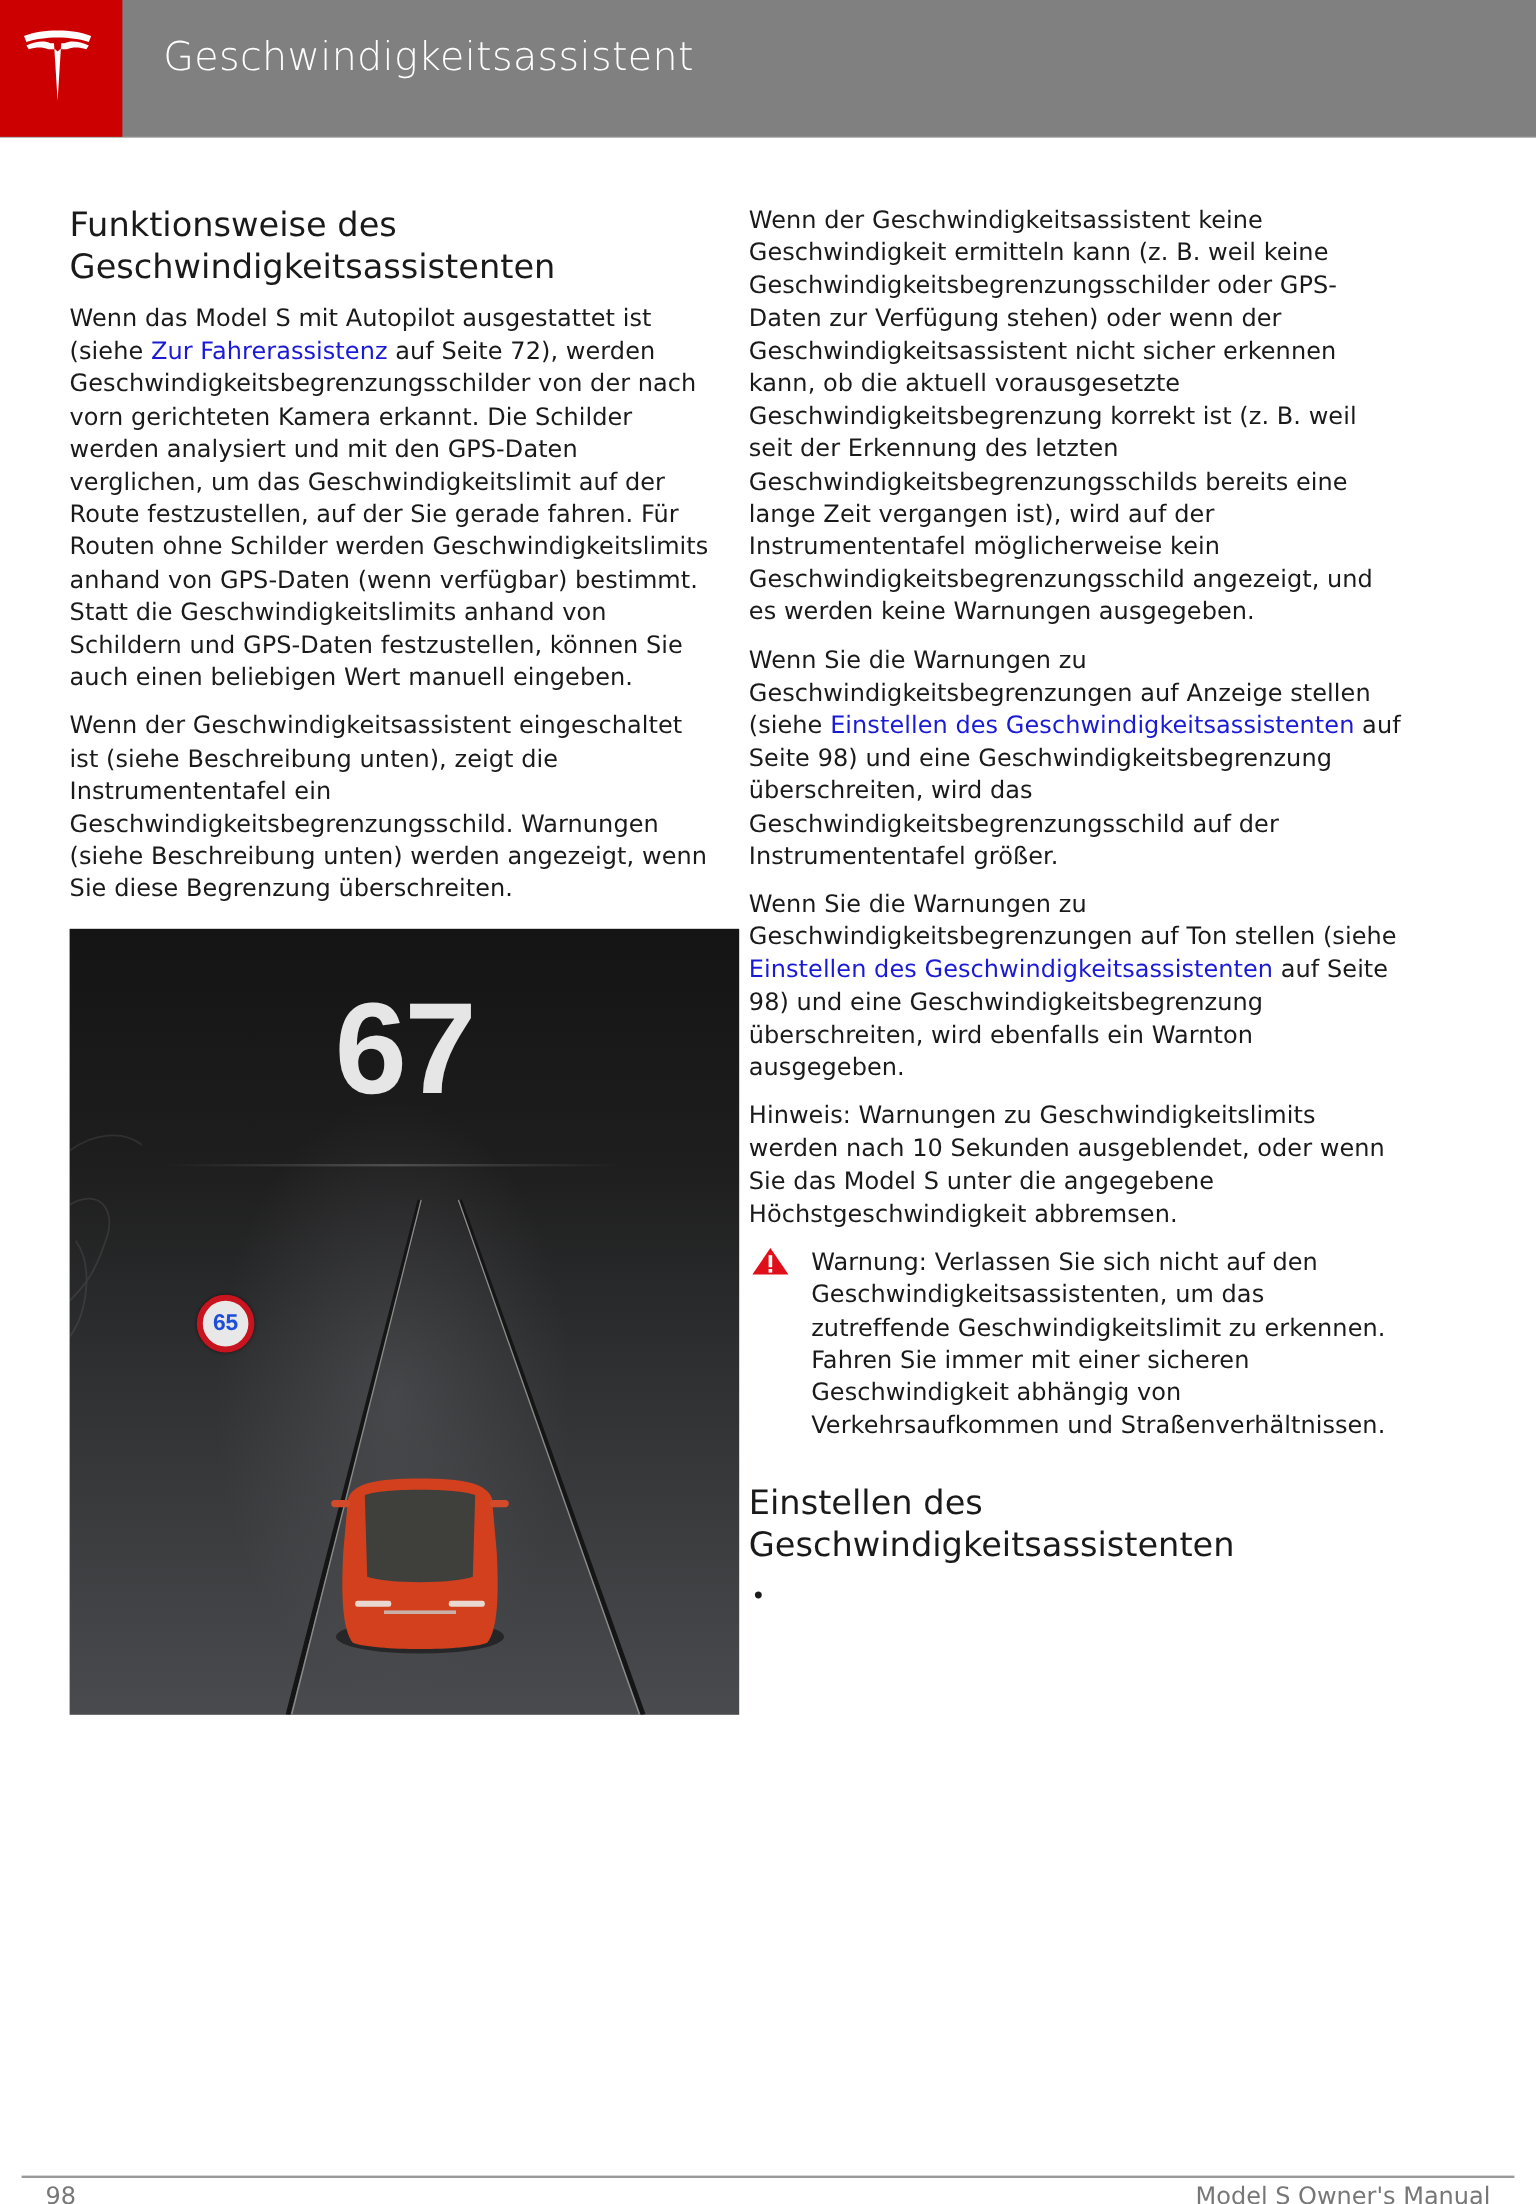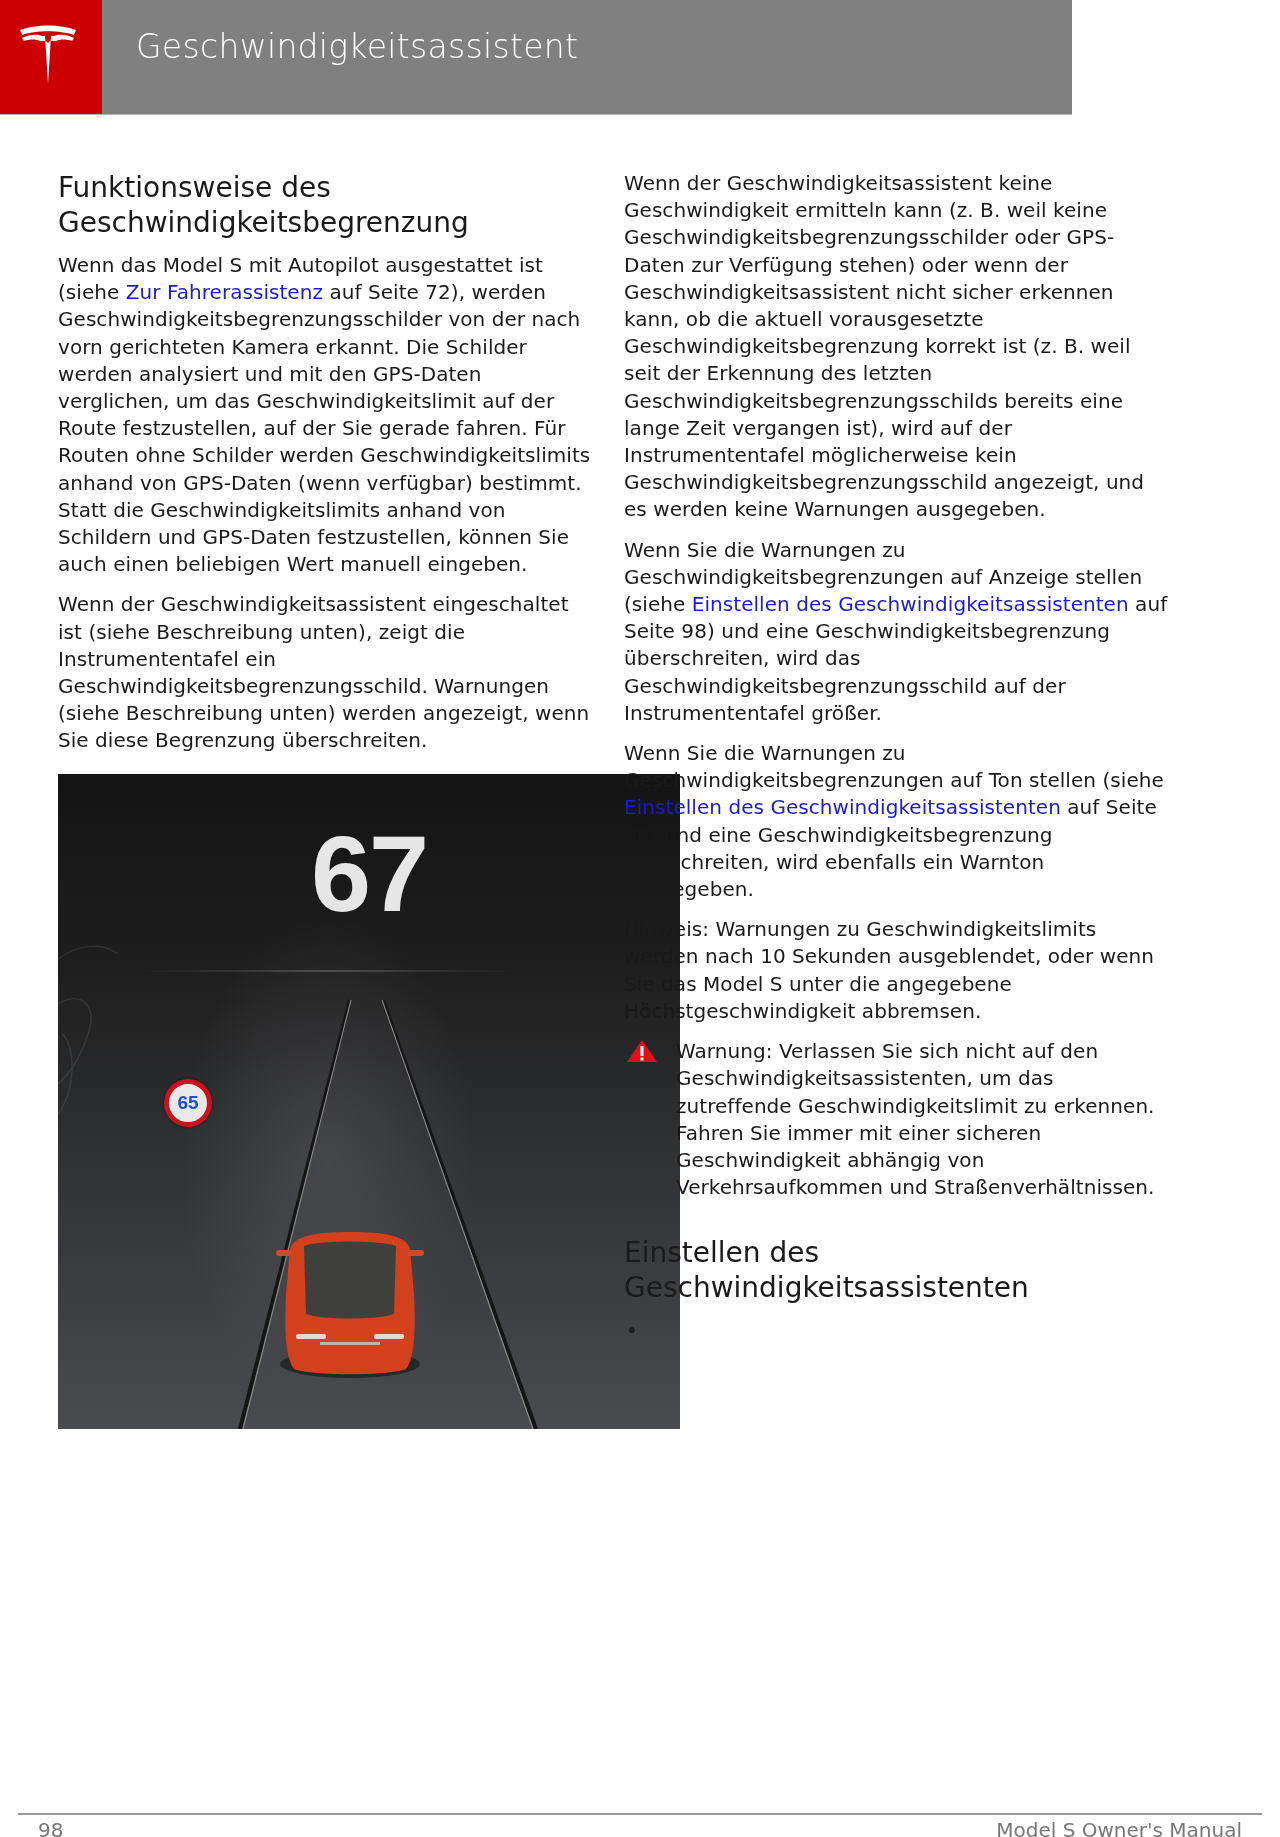--- a/index.html
+++ b/index.html
@@ -1,28 +1,28 @@
 <!DOCTYPE html>
 <html><head>
 <meta charset="utf-8">
 <style>
   html, body { margin:0; padding:0; }
   body { width:1280px; height:1837px; position:relative; background:#ffffff; overflow:hidden;
          font-family:"DejaVu Sans","Liberation Sans",sans-serif; color:#1a1a1a; }
-  .header { position:absolute; left:0; top:0; width:1072px; height:114px; background:#808080; border-bottom:1px solid #b8b8b8; }
+  .header { position:absolute; left:0; top:0; width:1280px; height:114px; background:#808080; border-bottom:1px solid #b8b8b8; }
   .logo-box { position:absolute; left:0; top:0; width:102px; height:114px; background:#cc0000; }
   .logo-box svg { position:absolute; left:16px; top:22px; }
   .header-title { position:absolute; left:136px; top:27px; font-size:33px; color:#ffffff; letter-spacing:0.3px; white-space:nowrap; font-weight:300; }
   .col { position:absolute; }
   .col-left { left:58px; top:170px; width:540px; }
   .col-right { left:624px; top:170px; width:545px; }
   h2 { font-weight:normal; font-size:28px; line-height:35px; margin:0 0 12px 0; color:#1a1a1a; }
   p { font-size:20px; line-height:27.2px; margin:0 0 13px 0; letter-spacing:0.05px; }
   .link { color:#1a1ad6; }
-  .figure { position:relative; width:622px; height:655px; margin-top:19px; overflow:hidden;
+  .figure { position:relative; width:558px; height:655px; margin-top:19px; overflow:hidden;
             background:linear-gradient(180deg,#141414 0%,#1e1e1e 30%,#2e2f31 55%,#4a4b4e 100%); }
   .figure .glow { position:absolute; left:120px; top:140px; width:300px; height:500px;
             background:radial-gradient(ellipse at center, rgba(110,110,115,0.35) 0%, rgba(0,0,0,0) 70%); }
   .speed { position:absolute; left:0; width:100%; top:46px; text-align:center; font-size:108px; line-height:108px; color:#e6e6e6; font-family:"Liberation Sans",sans-serif; font-weight:bold; letter-spacing:-2px; }
   .unit { position:absolute; left:0; width:100%; top:150px; text-align:center; font-size:17px; color:#b8b8b8; font-family:"Liberation Sans",sans-serif; }
   .hz { position:absolute; left:80px; top:196px; width:380px; height:2px; background:linear-gradient(90deg,rgba(120,120,120,0),rgba(120,120,120,0.5),rgba(120,120,120,0)); }
   .figure svg.road { position:absolute; left:0; top:0; }
   .sign { position:absolute; left:106px; top:305px; width:38px; height:38px; border-radius:50%; background:#e8e8e8;
           border:5px solid #c8141e; box-shadow:0 0 3px rgba(0,0,0,0.6); text-align:center; line-height:38px;
           font-family:"Liberation Sans",sans-serif; font-weight:bold; font-size:19px; color:#1d4ed8; }
@@ -41,21 +41,21 @@
   <div class="logo-box">
     <svg width="64" height="64" viewBox="0 0 64 64">
       <path d="M4 8 C20 2 44 2 60 8 L58 13 C44 8 20 8 6 13 Z" fill="#ffffff"></path>
       <path d="M6 16 C14 12 22 12 26 14 L29 14 L32 62 L35 14 L38 14 C42 12 50 12 58 16 L56 19 C50 17 44 17 40 19 L34 19 L32 21 L30 19 L24 19 C20 17 14 17 8 19 Z" fill="#ffffff"></path>
     </svg>
   </div>
   <div class="header-title">Geschwindigkeitsassistent</div>
 </div>
 
 <div class="col col-left">
-  <h2>Funktionsweise des Geschwindigkeitsbegrenzung</h2>
+  <h2>Funktionsweise des Geschwindigkeitsassistenten</h2>
   <p><span>Wenn das Model S mit Autopilot ausgestattet ist (siehe </span><span class="link">Zur Fahrerassistenz</span><span> auf Seite 72), werden Geschwindigkeitsbegrenzungsschilder von der nach vorn gerichteten Kamera erkannt. Die Schilder werden analysiert und mit den GPS-Daten verglichen, um das Geschwindigkeitslimit auf der Route festzustellen, auf der Sie gerade fahren. Für Routen ohne Schilder werden Geschwindigkeitslimits anhand von GPS-Daten (wenn verfügbar) bestimmt. Statt die Geschwindigkeitslimits anhand von Schildern und GPS-Daten festzustellen, können Sie auch einen beliebigen Wert manuell eingeben.</span></p>
   <p>Wenn der Geschwindigkeitsassistent eingeschaltet ist (siehe Beschreibung unten), zeigt die Instrumententafel ein Geschwindigkeitsbegrenzungsschild. Warnungen (siehe Beschreibung unten) werden angezeigt, wenn Sie diese Begrenzung überschreiten.</p>
 
   <div class="figure">
     <div class="glow"></div>
     <svg class="road" width="525" height="655" viewBox="0 0 525 655">
       <g opacity="0.12" stroke="#bbbbbb" fill="none" stroke-width="1.5">
         <path d="M0 185 C20 170 45 168 60 180"></path>
         <path d="M0 230 C25 215 40 235 30 260 C20 290 10 300 0 310"></path>
         <path d="M5 260 C20 280 15 320 0 340"></path>

